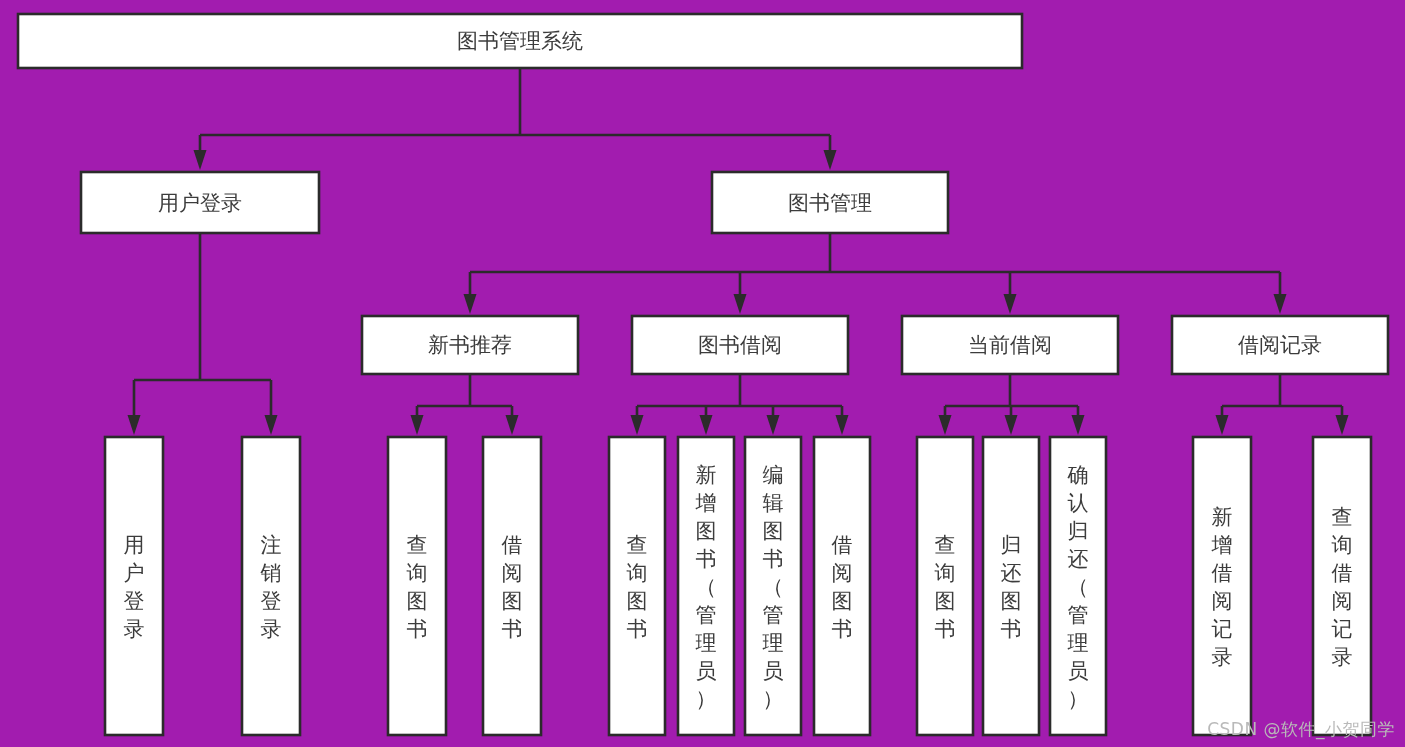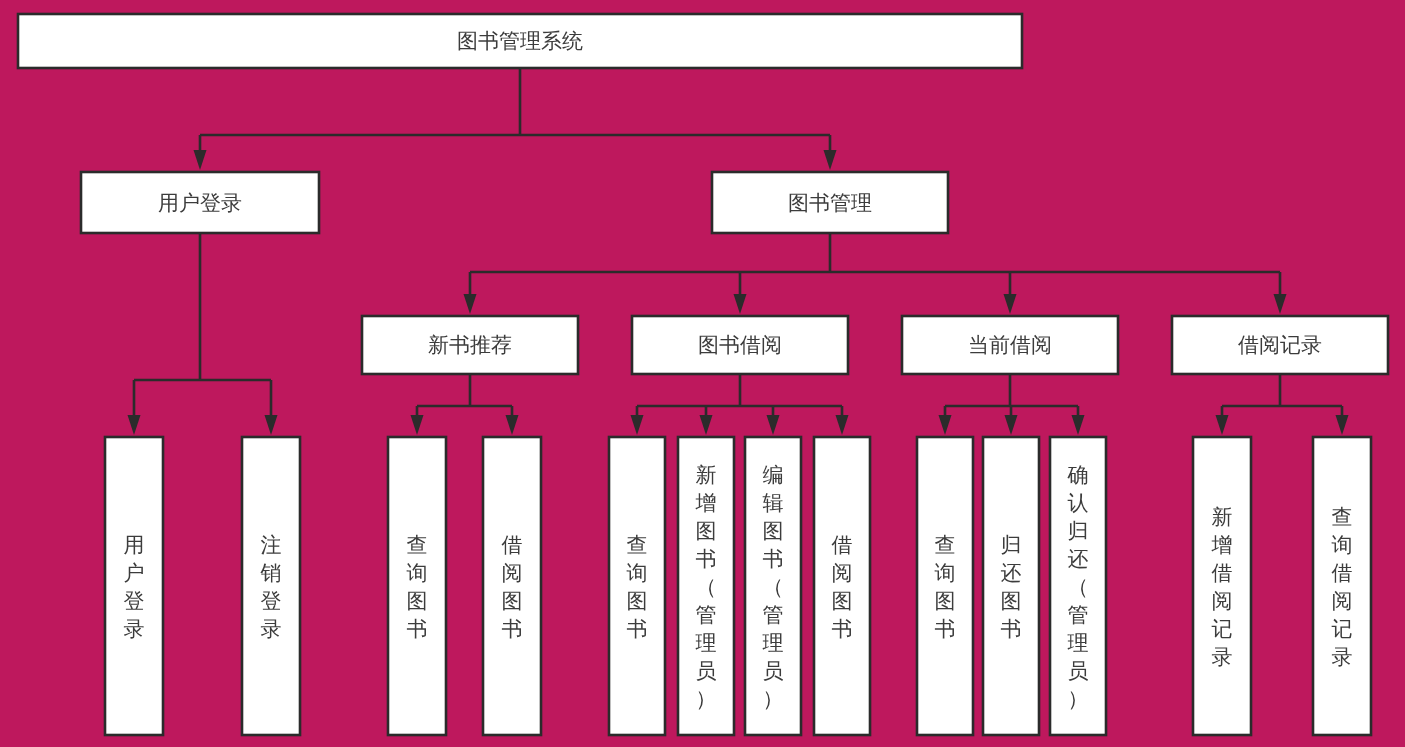--- a/index.html
+++ b/index.html
@@ -7,21 +7,21 @@
     padding: 0;
     background: #ffffff;
   }
   body {
     font-family: "DejaVu Sans", "Liberation Sans", sans-serif;
   }
   #diagram-root {
     position: relative;
     width: 1405px;
     height: 747px;
-    background: #be185d;
+    background: #a21caf;
     overflow: hidden;
   }
   svg#flow {
     position: absolute;
     left: 0;
     top: 0;
     width: 1405px;
     height: 747px;
     display: block;
   }
@@ -214,13 +214,14 @@
         <g>
           <rect x="1193" y="437" width="58" height="298" class="node-rect"></rect>
           <text x="1222" y="523.84" class="node-label-vert"><tspan x="1222" dy="0">新</tspan><tspan x="1222" dy="28">增</tspan><tspan x="1222" dy="28">借</tspan><tspan x="1222" dy="28">阅</tspan><tspan x="1222" dy="28">记</tspan><tspan x="1222" dy="28">录</tspan></text>
         </g>
         <g>
           <rect x="1313" y="437" width="58" height="298" class="node-rect"></rect>
           <text x="1342" y="523.84" class="node-label-vert"><tspan x="1342" dy="0">查</tspan><tspan x="1342" dy="28">询</tspan><tspan x="1342" dy="28">借</tspan><tspan x="1342" dy="28">阅</tspan><tspan x="1342" dy="28">记</tspan><tspan x="1342" dy="28">录</tspan></text>
         </g>
       </g>
   </svg>
+  <div class="watermark">CSDN @软件_小贺同学</div>
 </div>
 
 </body></html>

